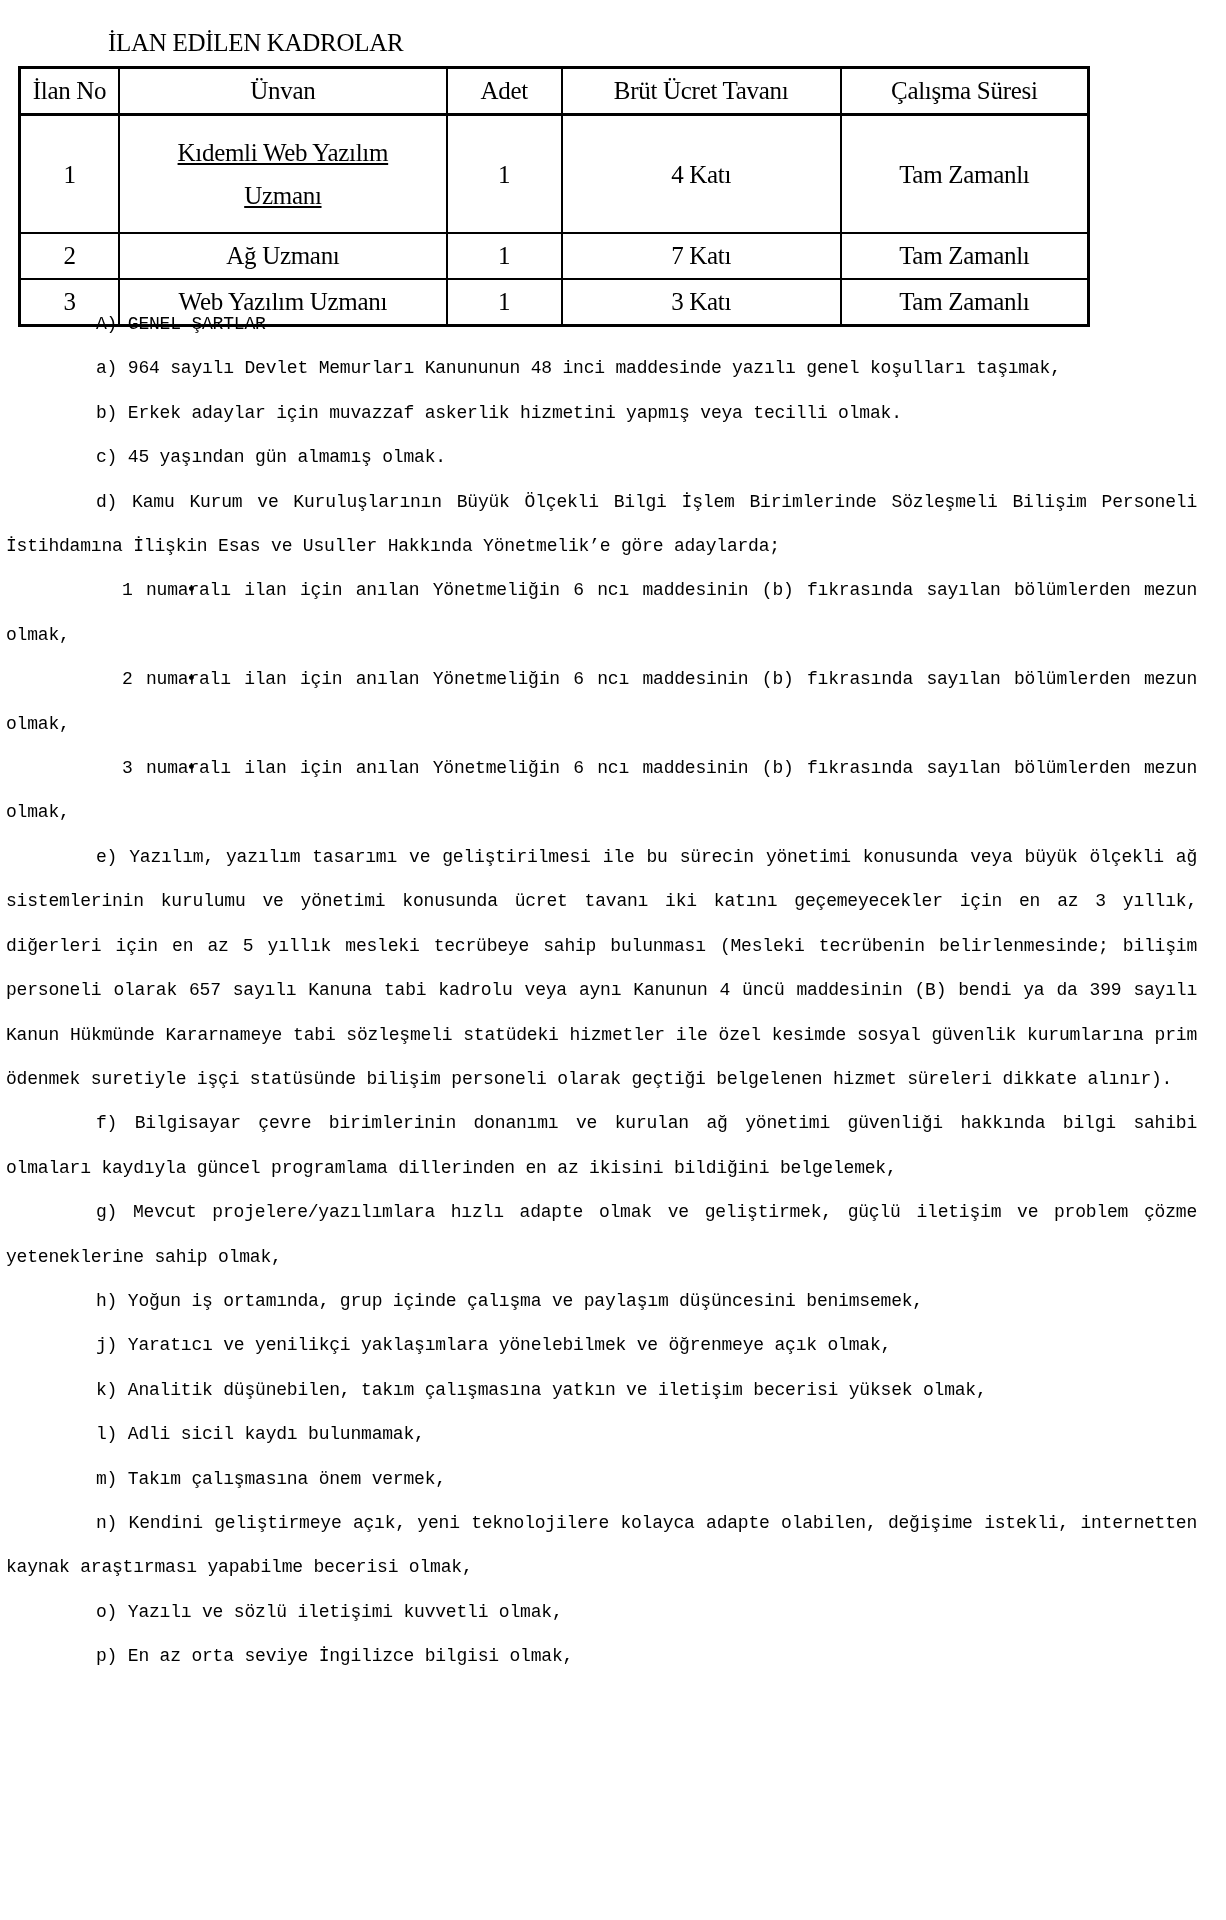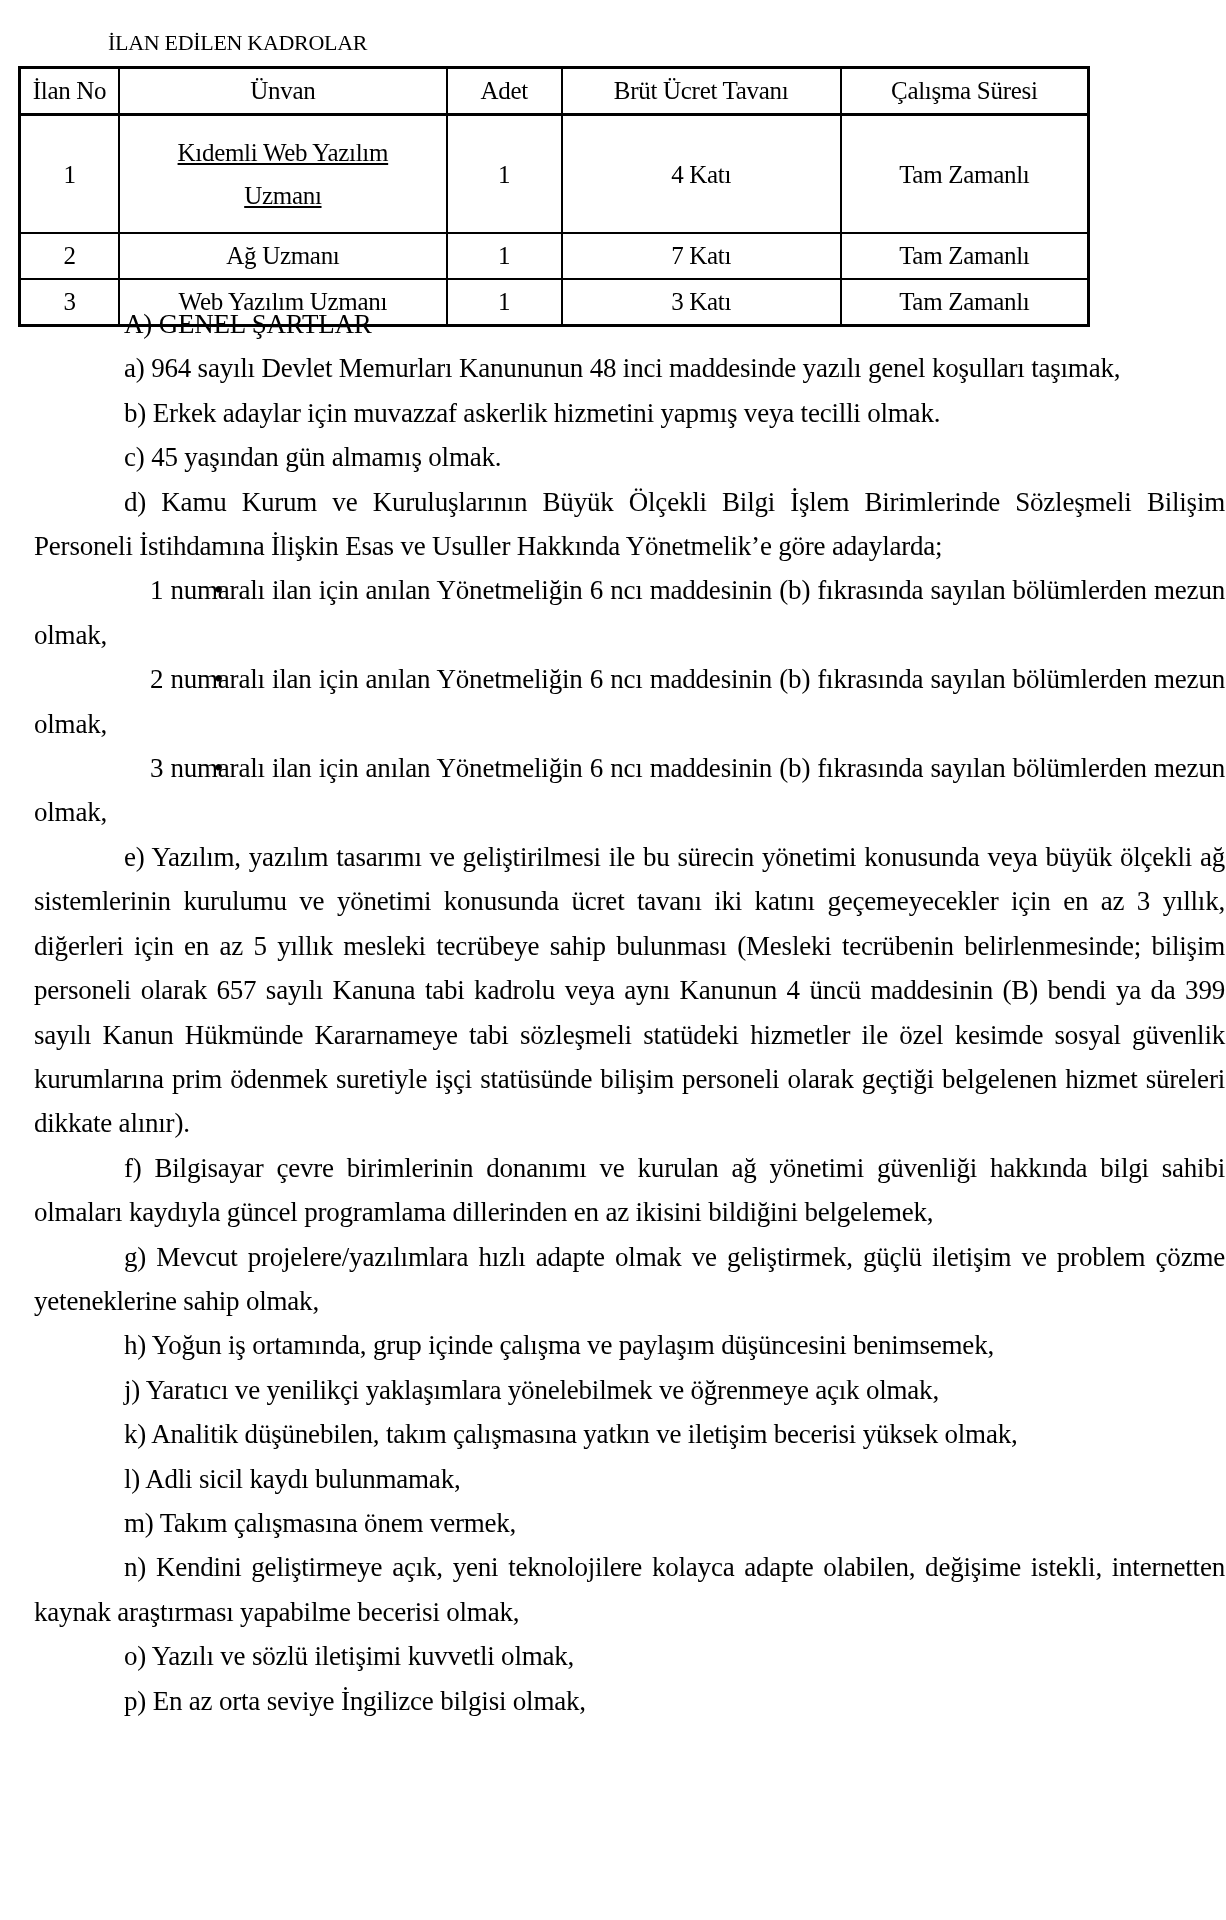--- a/index.html
+++ b/index.html
@@ -5,42 +5,43 @@
   html, body { margin: 0; padding: 0; background: #ffffff; }
   body {
     width: 1226px; height: 1920px; overflow: hidden;
     font-family: "Liberation Serif", "DejaVu Serif", serif;
     color: #000000;
     font-size: 25px;
     position: relative;
   }
   .doc-title {
     position: absolute; left: 108px; top: 28px;
-    font-size: 22px; line-height: 30px; white-space: nowrap;
+    font-size: 25px; line-height: 30px; white-space: nowrap;
     letter-spacing: -0.3px;
   }
   table.staff {
     position: absolute; left: 18px; top: 66px;
     width: 1072px; border-collapse: collapse;
     table-layout: fixed;
   }
   table.staff th, table.staff td {
     border: 2px solid #000; text-align: center; vertical-align: middle;
     font-weight: normal; font-size: 25px; line-height: 44px; padding: 0 4px;
     letter-spacing: -0.3px;
   }
   table.staff thead th { height: 40px; border-bottom-width: 3px; }
   table.staff tr.row-1 td { height: 86px; line-height: 43px; }
   table.staff tr.row-2 td, table.staff tr.row-3 td { height: 42px; }
   table.staff { border: 3px solid #000; }
 
   .body-text {
-    position: absolute; left: 34px; top: 302px; width: 1191px;
-    font-size: 27px; line-height: 44.4px; text-align: justify;
+    position: absolute; left: 6px; top: 302px; width: 1191px;
+    font-size: 18px; line-height: 44.4px; text-align: justify;
     letter-spacing: -0.2px;
+    font-family: Liberation Mono, monospace;
   }
   .body-text p { margin: 0; text-indent: 90px; text-align: justify; }
   .body-text p.heading { text-align: left; }
   .body-text p.bullet { text-indent: 90px; }
   .bullet-mark { display: inline-block; width: 26px; }
 </style>
 </head>
 <body>
 
 <div class="doc-title">İLAN EDİLEN KADROLAR</div>

